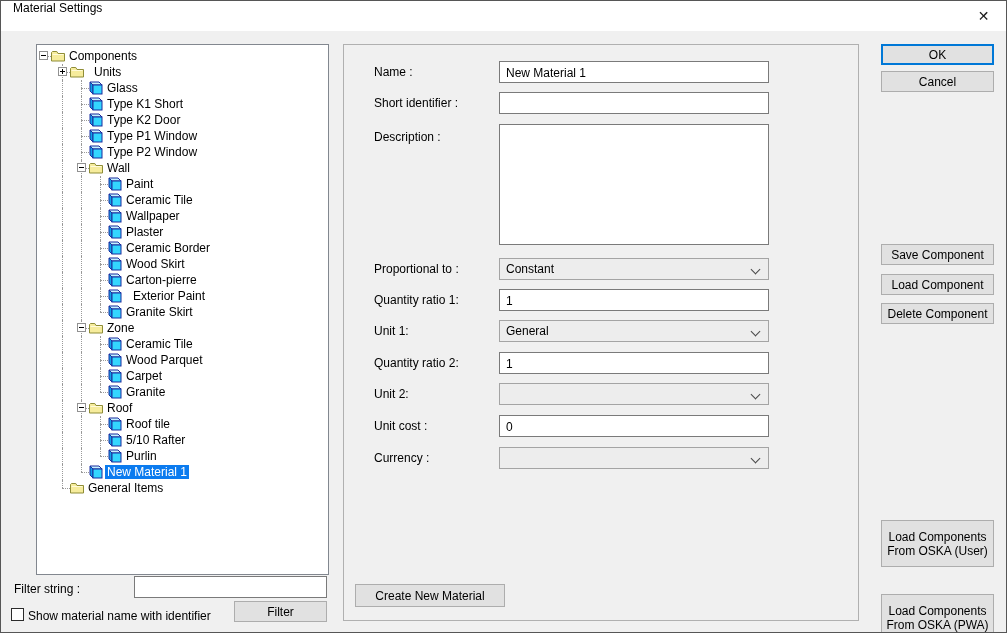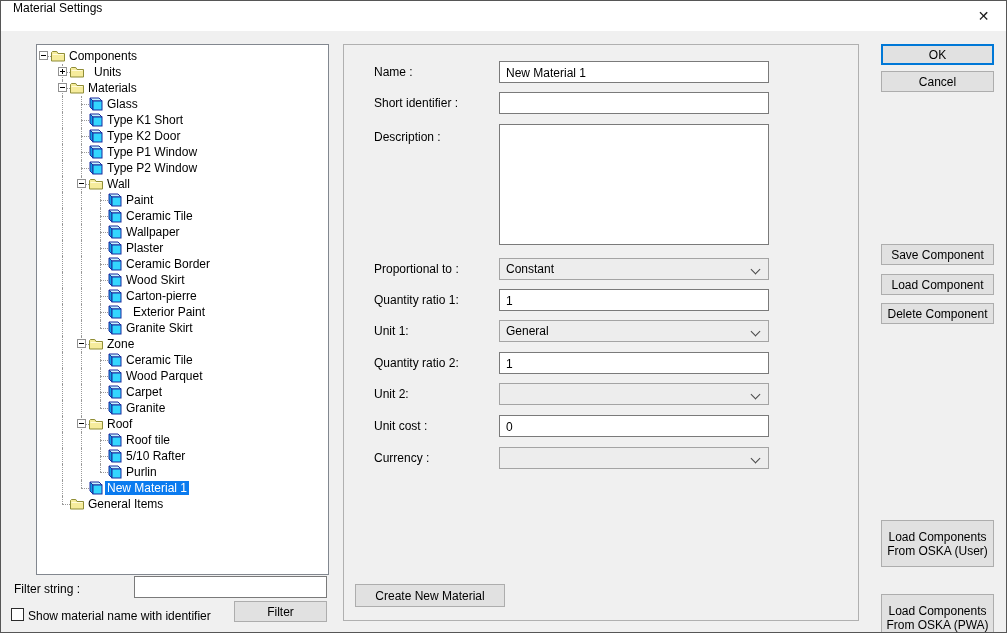--- a/index.html
+++ b/index.html
@@ -85,34 +85,20 @@
         </span>
         <span class="ticon" style="left:33px">
           <svg width="14" height="14" viewBox="0 0 14 14">
             <path d="M0.5 3.5 L0.5 12 L13.5 12 L13.5 4.5 L7 4.5 L5.8 2.5 L1.5 2.5 Z" fill="#f6ec9c" stroke="#8f8d37"></path>
             <path d="M1.5 5.5 H12.5" stroke="#fffbd9"></path>
           </svg>
         </span>
         <span class="tlabel" style="left:55px">Units</span>
       </div>
       <div class="trow">
-        <span class="v" style="left:25px;top:0px;height:16px"></span>
-        <span class="h" style="left:25px;width:8px"></span>
-        <span class="exp" style="left:21px">
-          <i class="ph"></i>
-        </span>
-        <span class="ticon" style="left:33px">
-          <svg width="14" height="14" viewBox="0 0 14 14">
-            <path d="M0.5 3.5 L0.5 12 L13.5 12 L13.5 4.5 L7 4.5 L5.8 2.5 L1.5 2.5 Z" fill="#f6ec9c" stroke="#8f8d37"></path>
-            <path d="M1.5 5.5 H12.5" stroke="#fffbd9"></path>
-          </svg>
-        </span>
-        <span class="tlabel" style="left:49px">Materials</span>
-      </div>
-      <div class="trow">
         <span class="v" style="left:25px;top:0;height:16px"></span>
         <span class="v" style="left:44px;top:0px;height:16px"></span>
         <span class="h" style="left:44px;width:8px"></span>
         <span class="ticon" style="left:52px">
           <svg width="14" height="14" viewBox="0 0 14 14">
             <polygon points="4,4 1,1 10,1 13,4" fill="#c5f1ff" stroke="#1b2d9e"></polygon>
             <polygon points="4,4 1,1 1,10 4,13" fill="#0fa0e8" stroke="#1b2d9e"></polygon>
             <rect x="4" y="4" width="9" height="9" fill="#33d6ff" stroke="#1b2d9e"></rect>
           </svg>
         </span>

